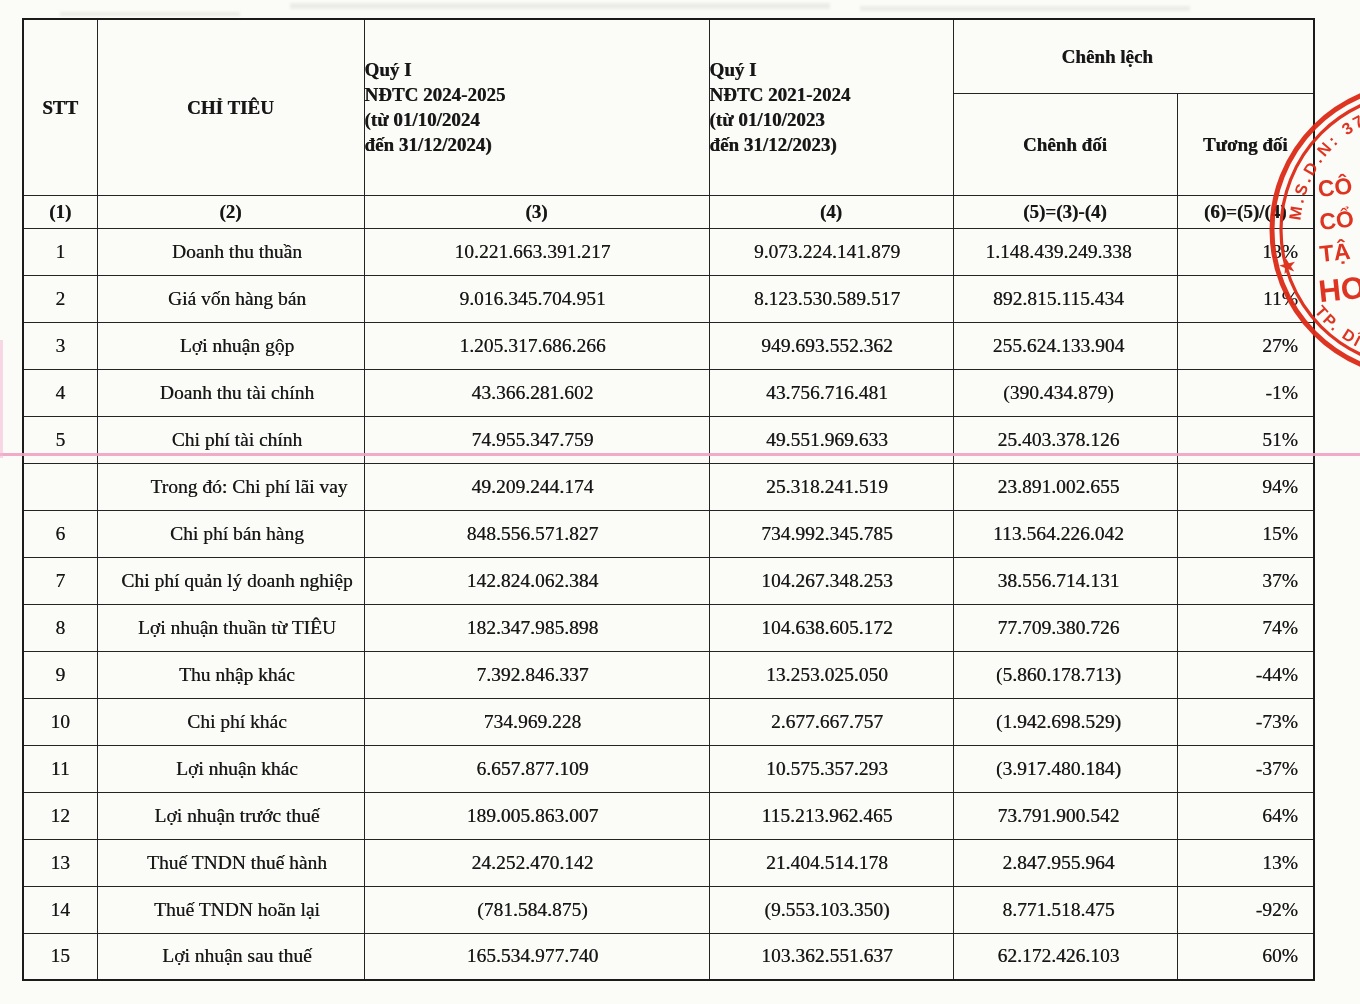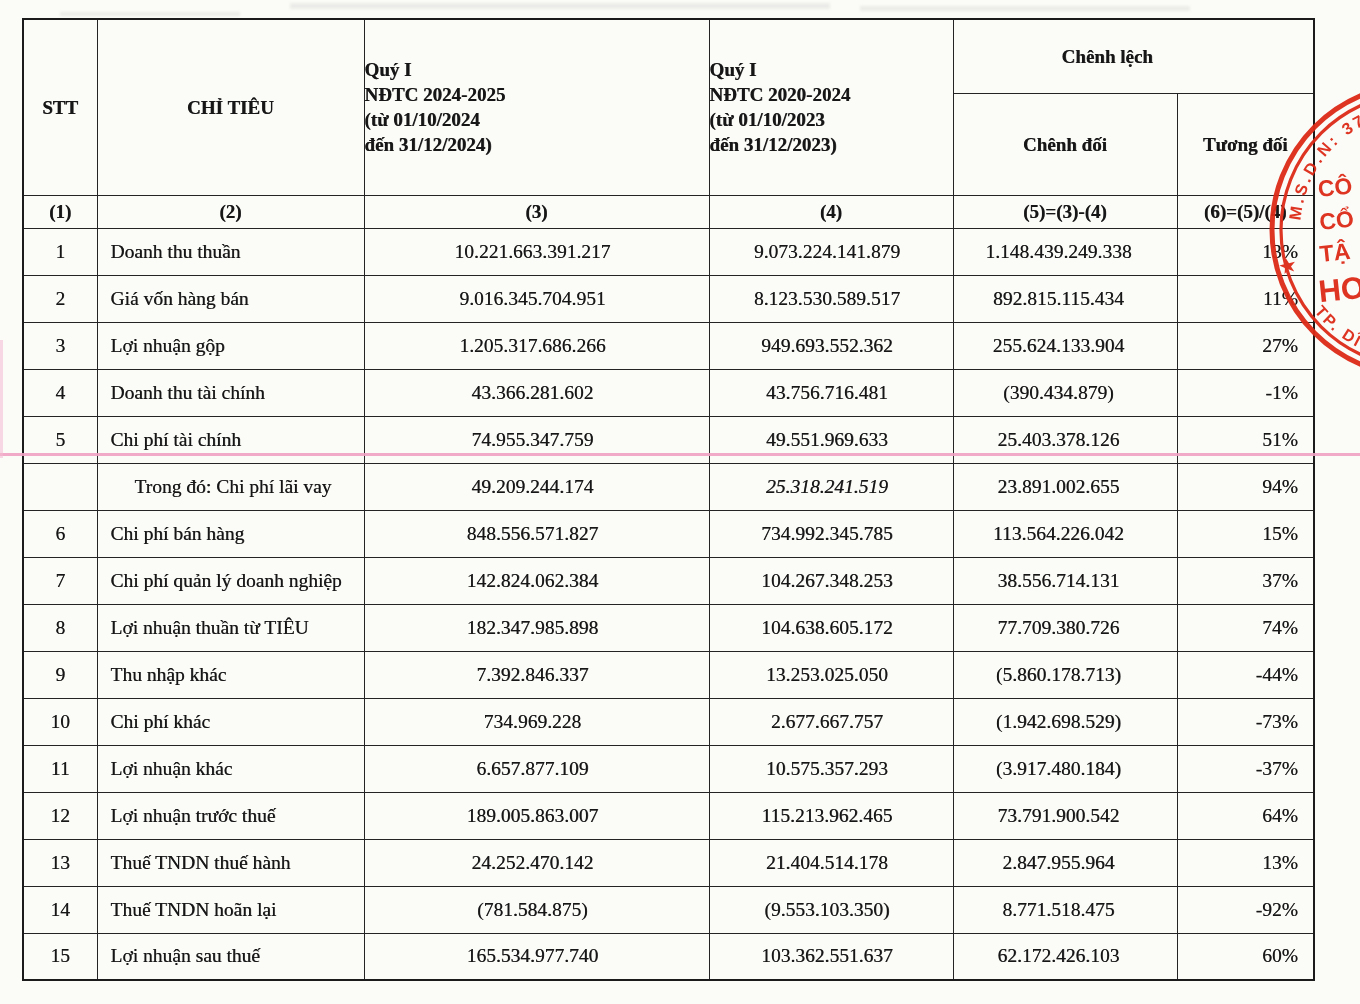--- a/index.html
+++ b/index.html
@@ -23,26 +23,26 @@
   thead th{font-weight:bold;text-align:center;font-size:19px;line-height:25px;vertical-align:middle;}
   tr.h1{height:74px;}
   tr.h2{height:102px;}
   tr.h3{height:33px;}
   tr.h3 th{font-size:19px;line-height:19px;}
   th.chenh{padding-right:52px;font-family:Liberation Serif, serif;}
   .hdr-lines div{text-align:left;}
   tbody tr{height:47px;}
   tbody td{font-size:19.5px;vertical-align:middle;}
   td.stt{text-align:center;}
-  td.label{text-align:left;padding-left:13px;}
+  td.label{text-align:center;padding-left:13px;}
   td.num{text-align:center;padding-right:8px;font-variant-numeric:tabular-nums;}
   td.c5{padding-right:13px;margin-top:16px;}
   td.pct{text-align:right;padding-right:15px;}
   tr.sub td.label{padding-left:37px;}
-  tr.sub td.c4{font-style:italic;}
+  tr.sub td.c4{}
 
   
   .scanline{position:absolute;left:0;top:453px;width:1360px;height:3.2px;
             background:#efa1c1;opacity:.9;z-index:3;}
   .scanline-v{position:absolute;left:0;top:340px;width:3px;height:118px;
             background:#f3b9d2;opacity:.55;z-index:3;}
 
   
   .stamp{position:absolute;left:1248px;top:60px;width:340px;height:340px;
          z-index:5;opacity:.95;}
@@ -70,21 +70,21 @@
         <th rowspan="2">STT</th>
         <th rowspan="2">CHỈ TIÊU</th>
         <th rowspan="2" class="hdr-lines">
           <div>Quý I</div>
           <div>NĐTC 2024-2025</div>
           <div>(từ 01/10/2024</div>
           <div>đến 31/12/2024)</div>
         </th>
         <th rowspan="2" class="hdr-lines">
           <div>Quý I</div>
-          <div>NĐTC 2020-2024</div>
+          <div>NĐTC 2021-2024</div>
           <div>(từ 01/10/2023</div>
           <div>đến 31/12/2023)</div>
         </th>
         <th colspan="2" class="chenh">Chênh lệch</th>
       </tr>
       <tr class="h2">
         <th>Chênh đối</th>
         <th>Tương đối</th>
       </tr>
       <tr class="h3">

